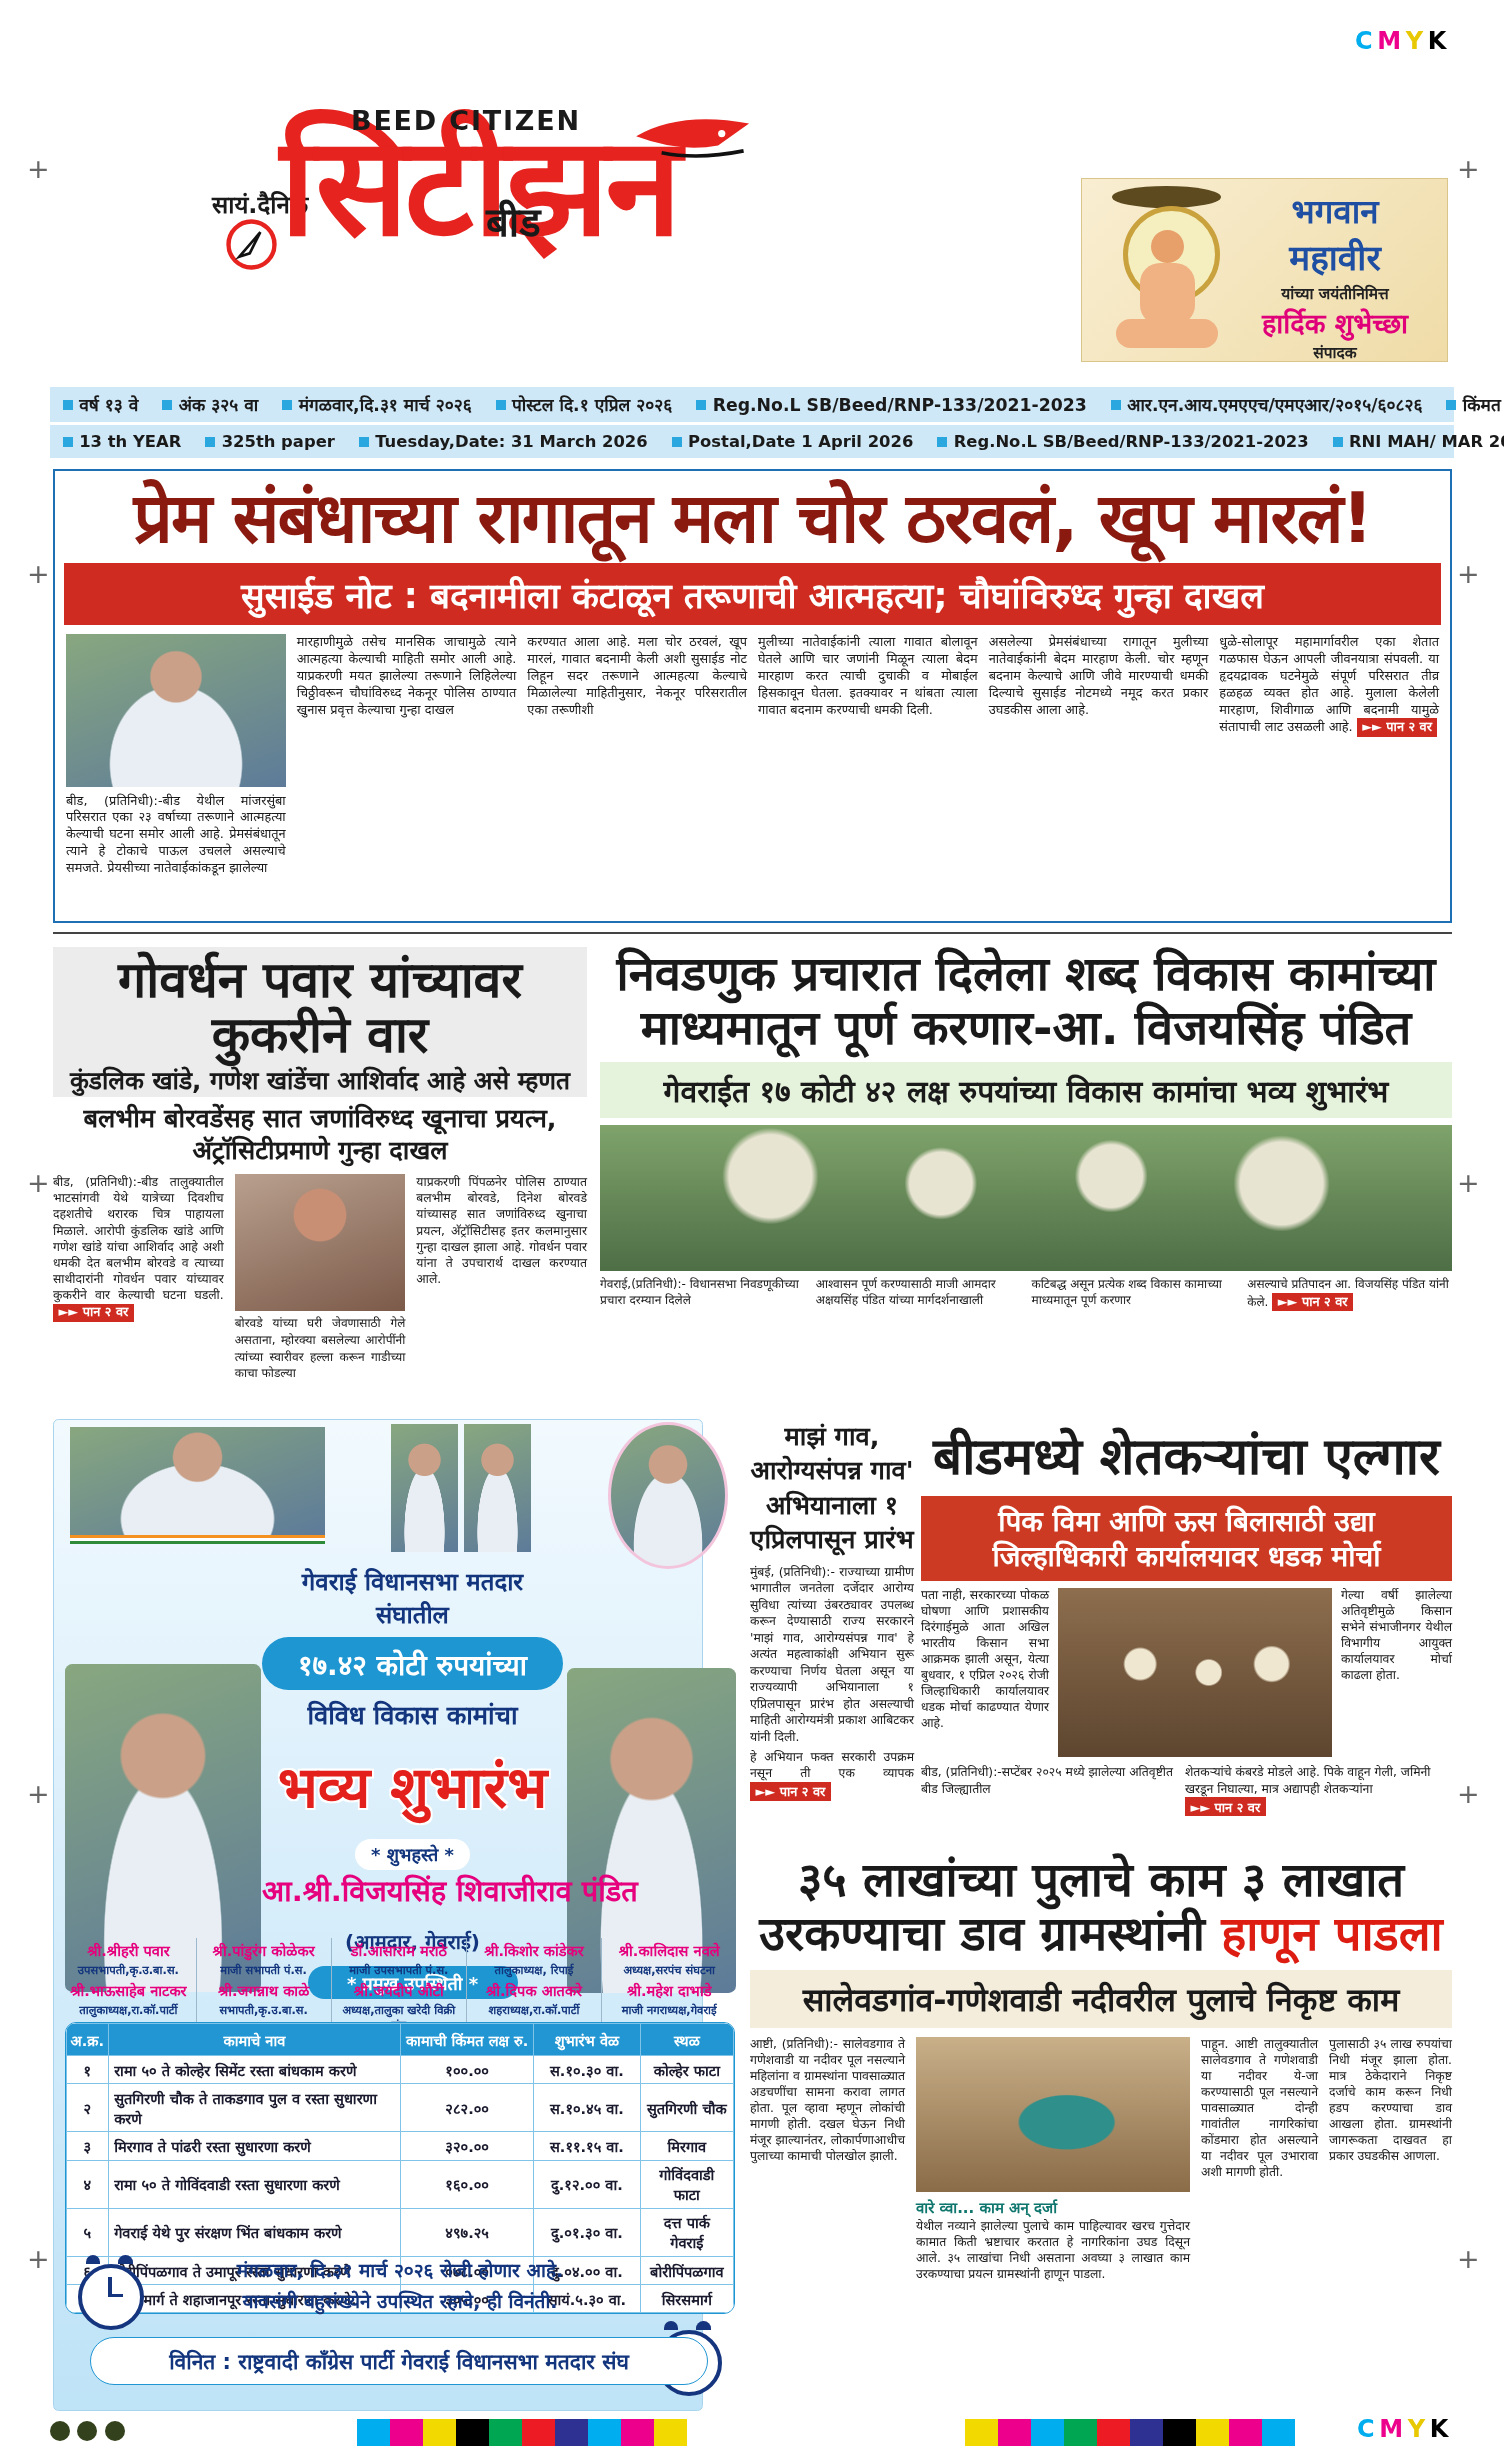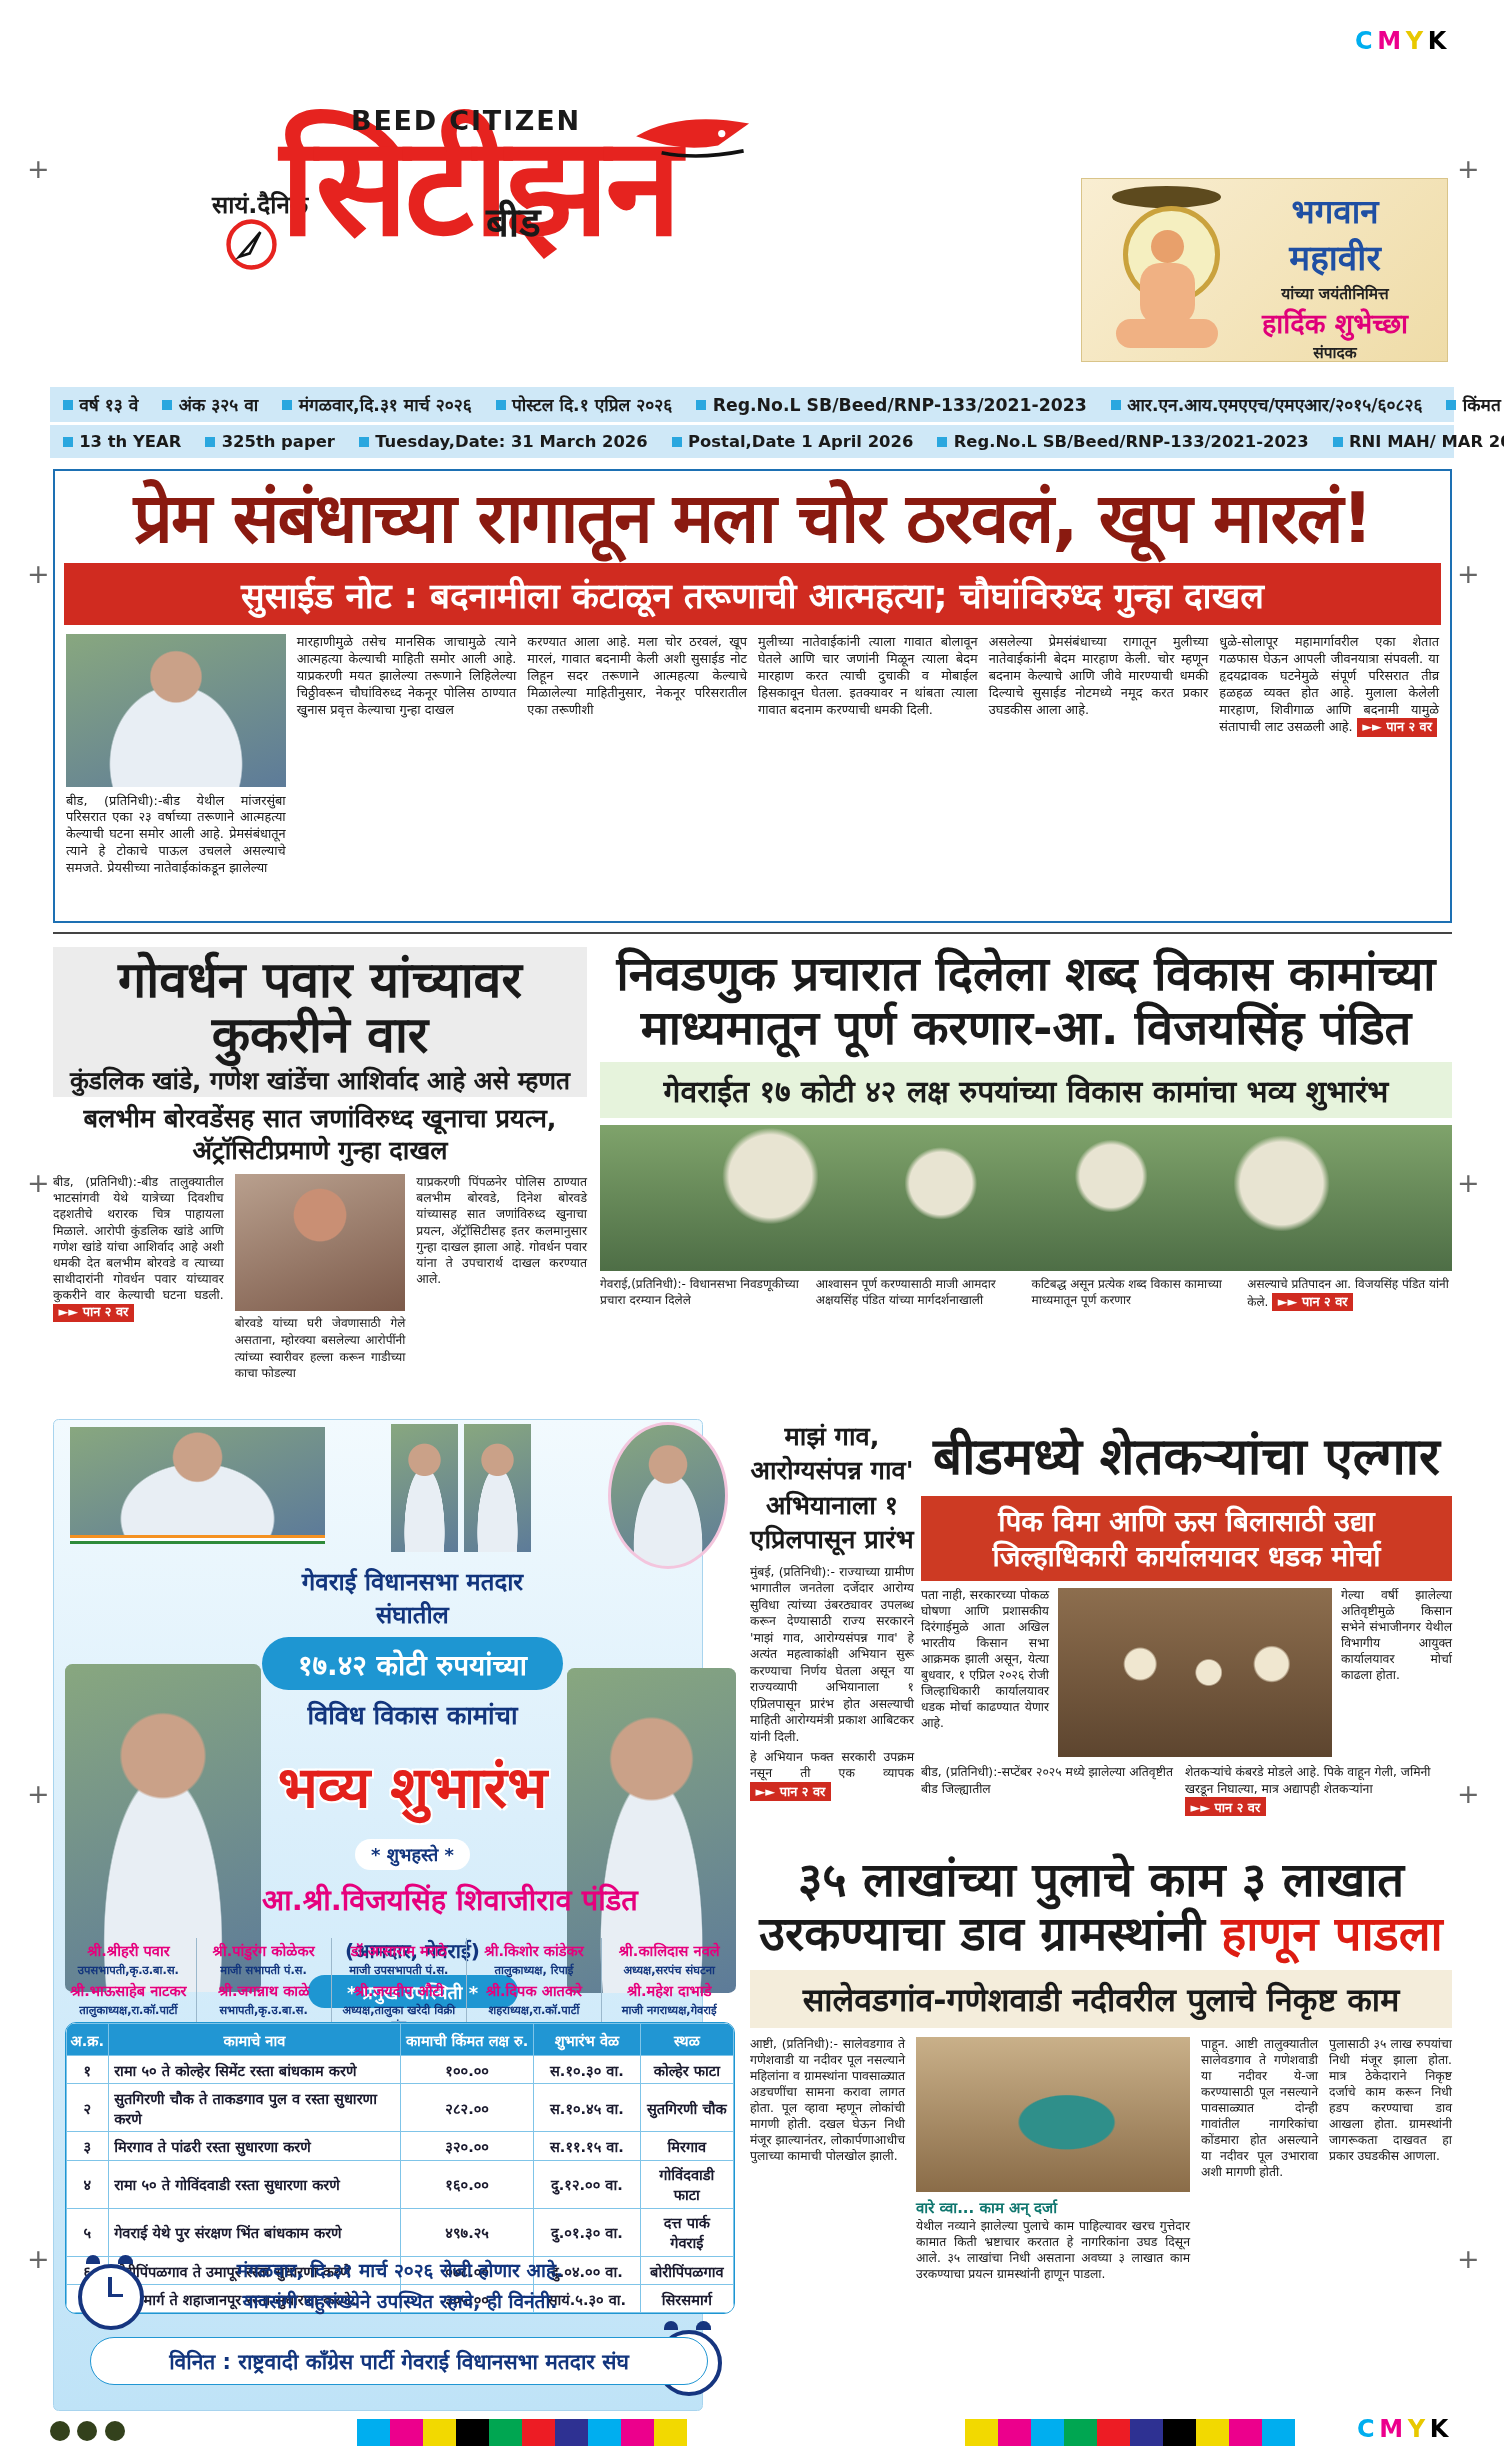--- a/index.html
+++ b/index.html
@@ -233,21 +233,21 @@
 
   <div class="ph ph-face abs" style="left:11px;top:244px;width:196px;height:328px;border-radius:7.3px"></div>
   <div class="ph ph-face abs" style="left:513px;top:248px;width:169px;height:325px;border-radius:7.3px"></div>
 
   <div class="abs ctr" style="left:208px;top:144px;width:301px">
     <div class="b navy" style="font-size:24px">गेवराई विधानसभा मतदार संघातील</div>
     <div class="pill" style="font-size:28px;padding:7.3px 0;margin:7.3px 0">१७.४२ कोटी रुपयांच्या</div>
     <div class="b navy" style="font-size:25.5px">विविध विकास कामांचा</div>
     <div class="bigRed" style="margin-top:15px">भव्य शुभारंभ</div>
     <div class="b" style="font-size:18px;color:#12357d;background:#fff;border-radius:16.4px;display:inline-block;padding:3.6px 16.4px;margin-top:14.6px">* शुभहस्ते *</div>
-    <div class="b mag" style="font-size:29px;margin-top:9px;white-space:nowrap">आ.श्री.विजयसिंह शिवाजीराव पंडित</div>
+    <div class="b mag" style="font-size:29px;white-space:nowrap">आ.श्री.विजयसिंह शिवाजीराव पंडित</div>
     <div class="b navy" style="font-size:20px;margin-top:19px">(आमदार, गेवराई)</div>
     <div class="pill" style="font-size:18px;padding:4.6px 0;width:210px;margin:11px auto 0 auto">* प्रमुख उपस्थिती *</div>
   </div>
 
   <div class="abs" style="left:7.3px;top:511px;width:675px">
     <div class="grow" style="margin-top:7.3px">
       <div class="guest">
           <div class="gn">श्री.श्रीहरी पवार</div>
           <div class="gr">उपसभापती,कृ.उ.बा.स.</div>
         </div>

